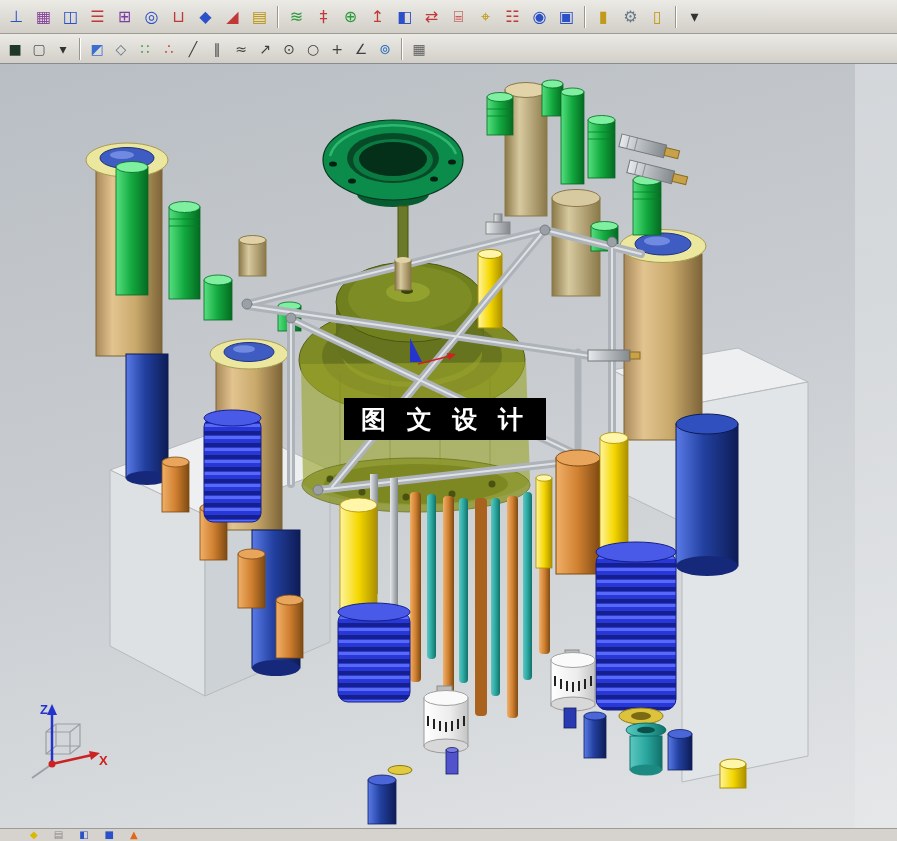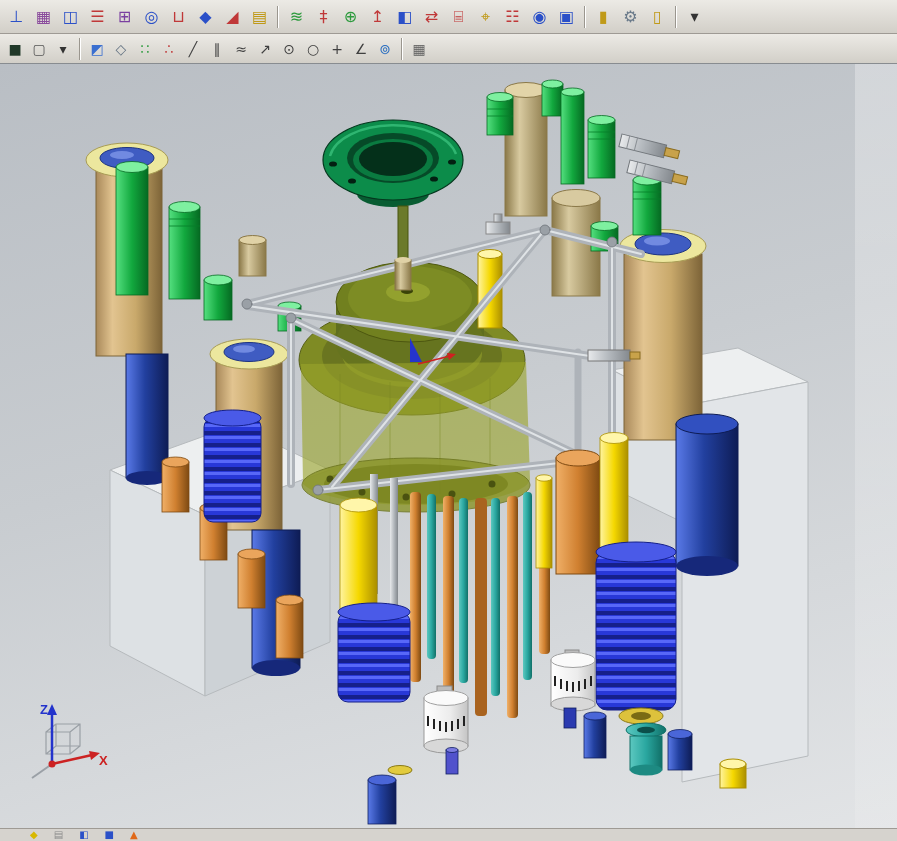--- a/index.html
+++ b/index.html
@@ -489,20 +489,21 @@
     <line x1="52" y1="700" x2="52" y2="648" stroke="#2333cc" stroke-width="2.5"></line>
     <polygon points="52,640 47,651 57,651" fill="#2333cc"></polygon>
     <line x1="52" y1="700" x2="92" y2="691" stroke="#cc2222" stroke-width="2.5"></line>
     <polygon points="100,689 89,687 91,696" fill="#cc2222"></polygon>
     <circle cx="52" cy="700" r="3.5" fill="#cc2222"></circle>
     <text x="40" y="650" font-size="13" font-weight="bold" fill="#2333cc">Z</text>
     <text x="99" y="701" font-size="13" font-weight="bold" fill="#cc2222">X</text>
   </g>
 </svg>
 
+<div class="watermark">图 文 设 计</div>
 <div class="right-edge"></div>
 </div>
 
 <div class="taskbar" id="taskbar">
     <button class="tk-btn"><span style="color: rgb(216, 184, 0);">◆</span></button>
     <button class="tk-btn"><span style="color: rgb(138, 138, 138);">▤</span></button>
     <button class="tk-btn"><span style="color: rgb(43, 80, 200);">◧</span></button>
     <button class="tk-btn"><span style="color: rgb(43, 80, 200);">■</span></button>
     <button class="tk-btn"><span style="color: rgb(224, 104, 24);">▲</span></button>
   </div>

